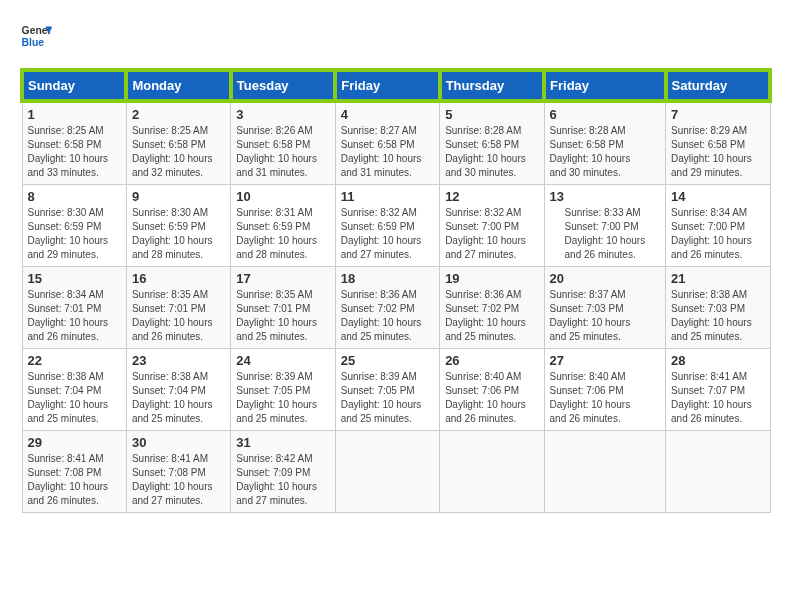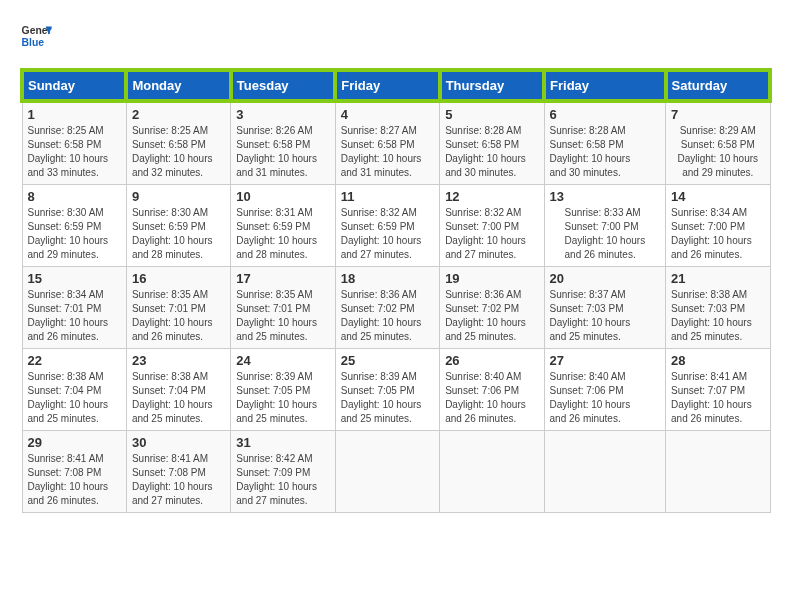--- a/index.html
+++ b/index.html
@@ -144,21 +144,21 @@
         </td>
         <td>
           <span class="day-number">6</span>
           <div class="day-info" style="white-space: pre-line;">Sunrise: 8:28 AM
 Sunset: 6:58 PM
 Daylight: 10 hours
 and 30 minutes.</div>
         </td>
         <td>
           <span class="day-number">7</span>
-          <div class="day-info" style="white-space: pre-line; text-align: center;">Sunrise: 8:29 AM
+          <div class="day-info" style="white-space: pre-line;">Sunrise: 8:29 AM
 Sunset: 6:58 PM
 Daylight: 10 hours
 and 29 minutes.</div>
         </td>
       </tr>
       <tr>
         <td>
           <span class="day-number">8</span>
           <div class="day-info" style="white-space: pre-line;">Sunrise: 8:30 AM
 Sunset: 6:59 PM

